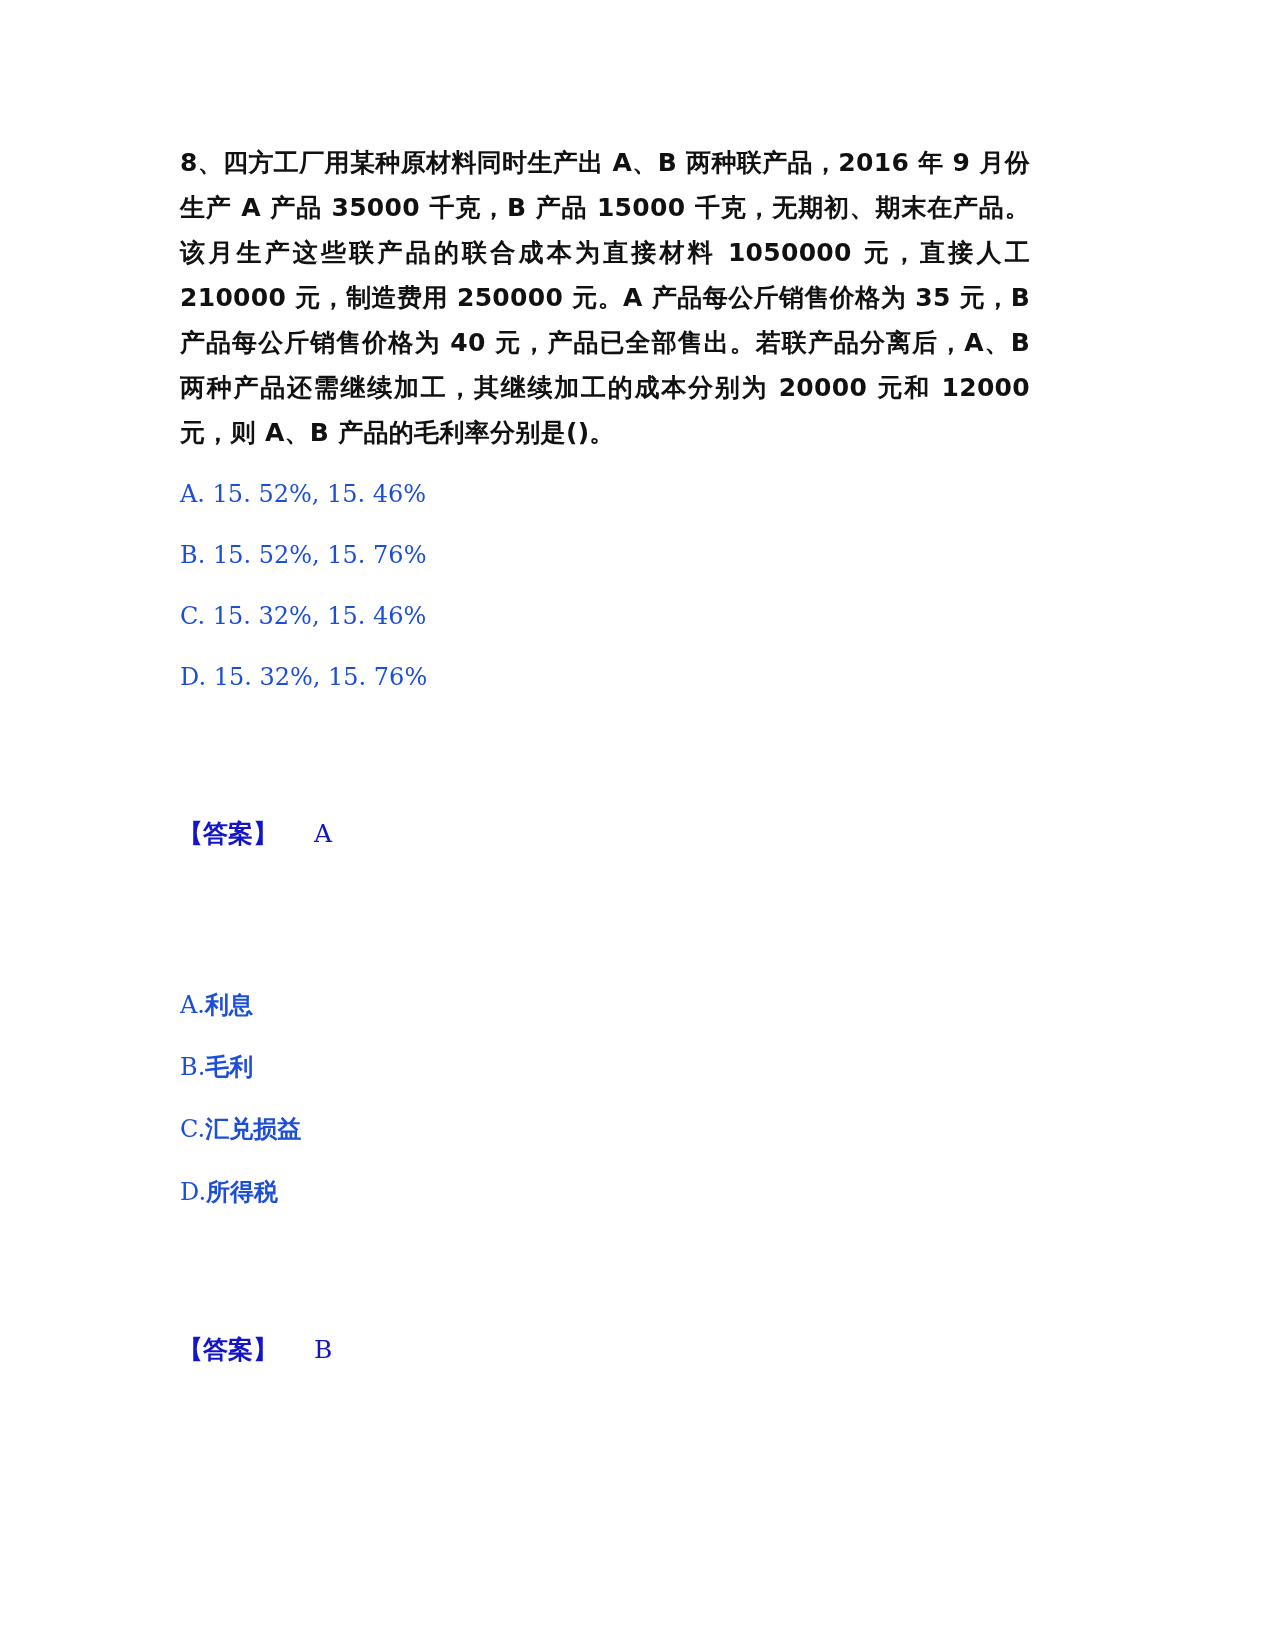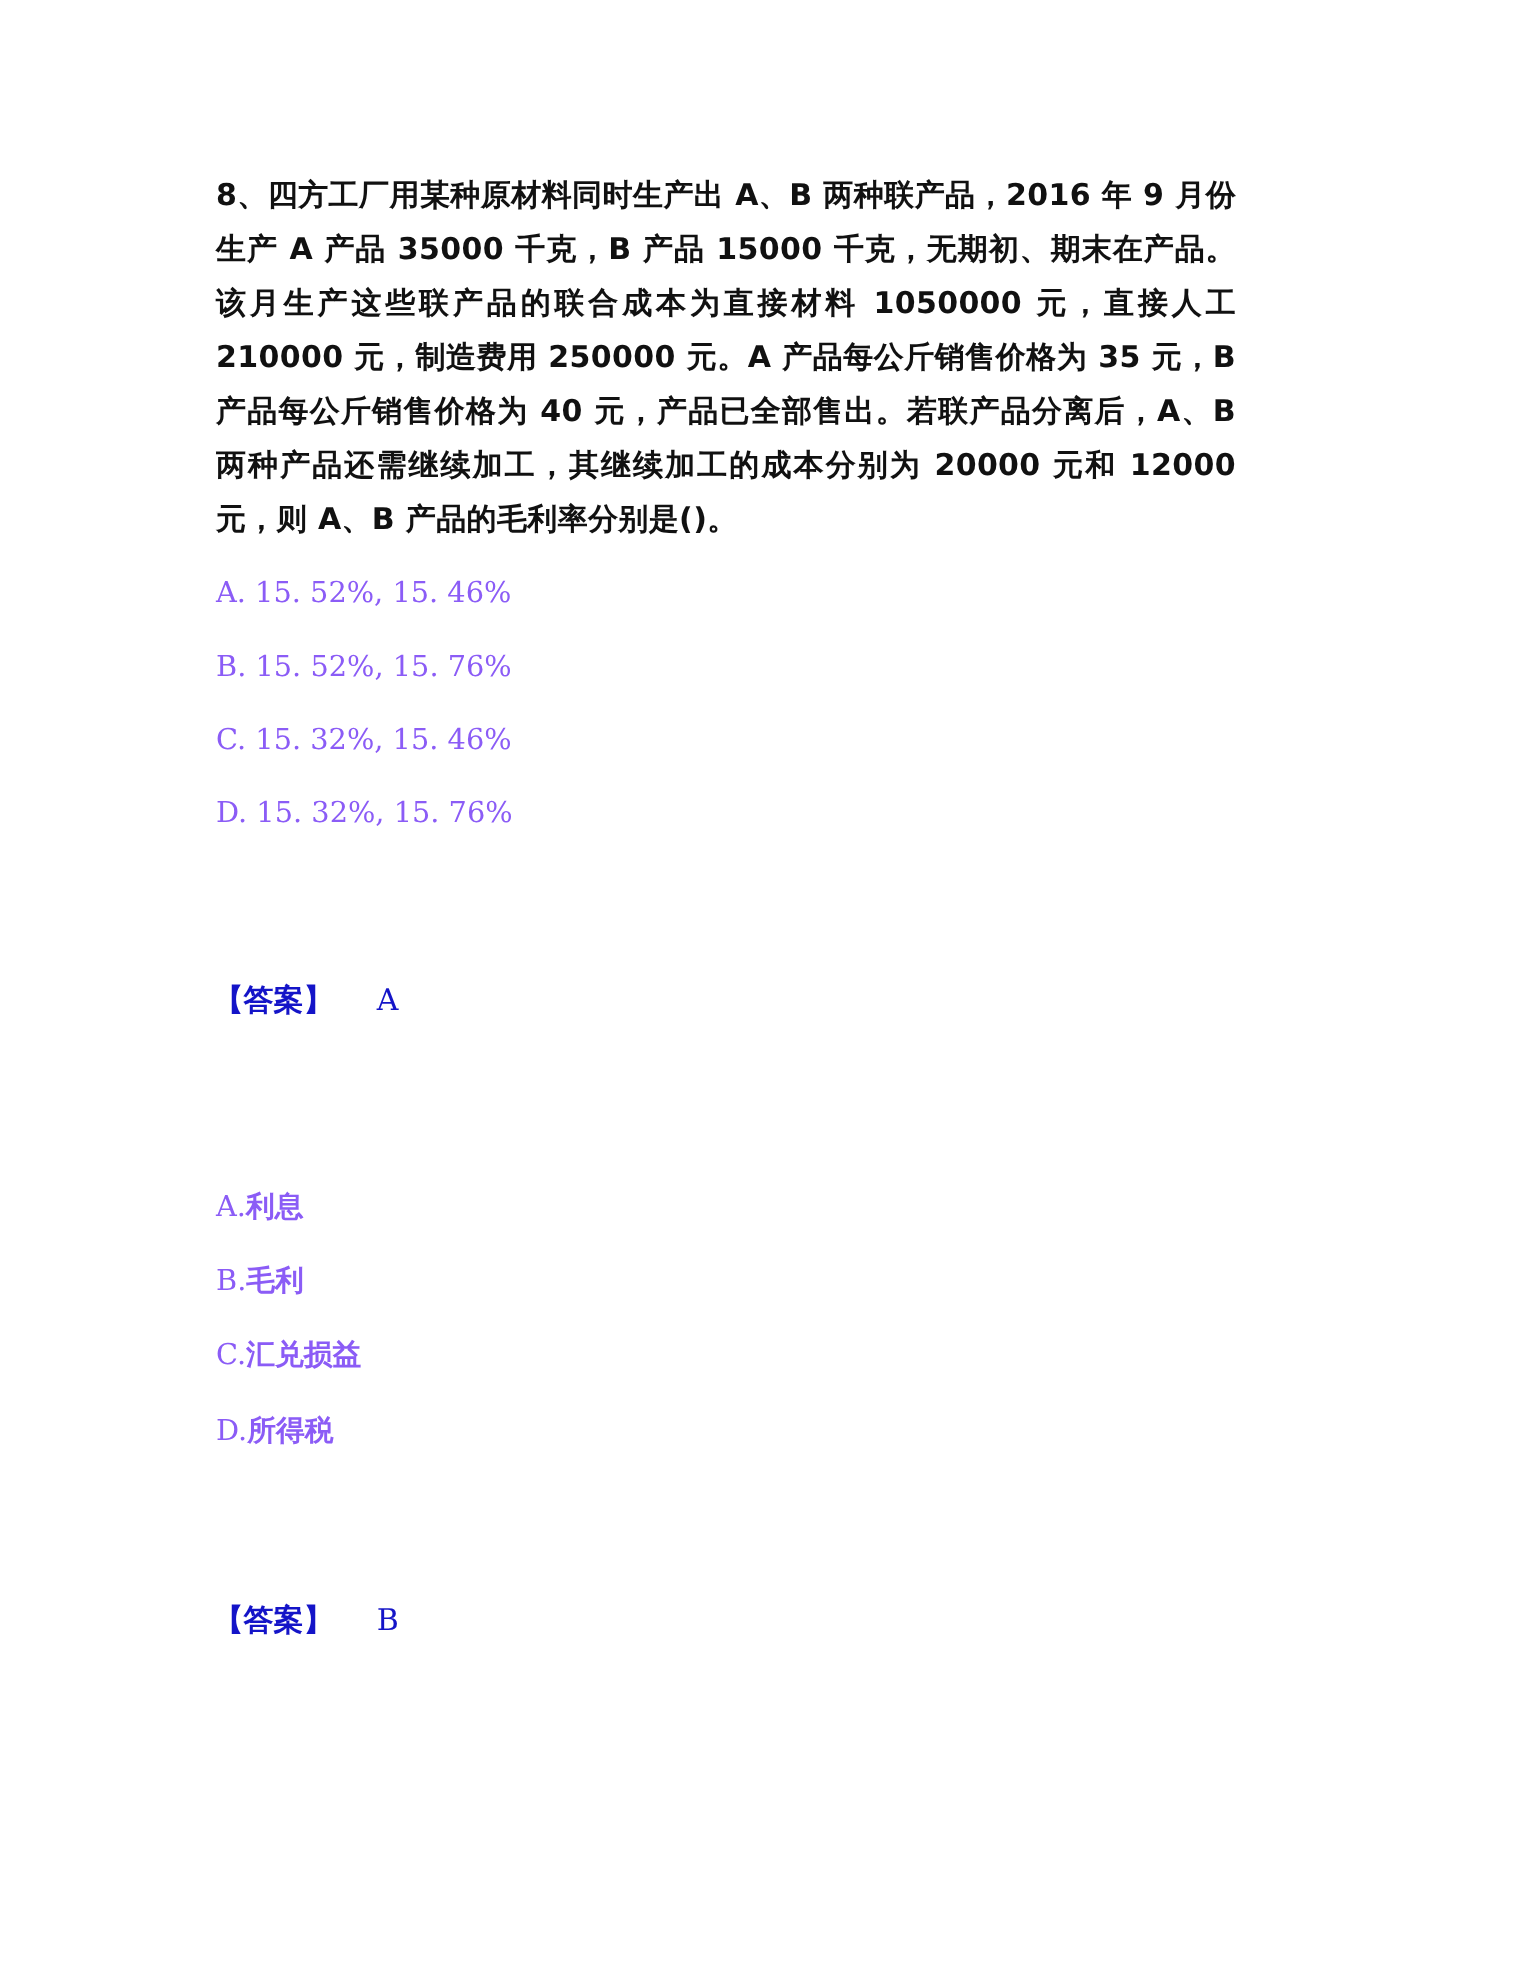--- a/index.html
+++ b/index.html
@@ -32,21 +32,21 @@
       text-align: justify;
     }
     #q8-stem { top: 140px; }
     #q9-stem { top: 876px; }
     .option {
       position: absolute;
       left: 180px;
       font-size: 24px;
       line-height: 32px;
       font-family: "DejaVu Serif", "Liberation Serif", serif;
-      color: #8b5cf6;
+      color: #1d4ed8;
     }
     .option .opt-text-cn {
       font-family: Liberation Serif, serif;
       font-weight: bold;
       margin-top: 16px;
     }
     .answer-row {
       position: absolute;
       left: 178px;
       font-size: 25px;

